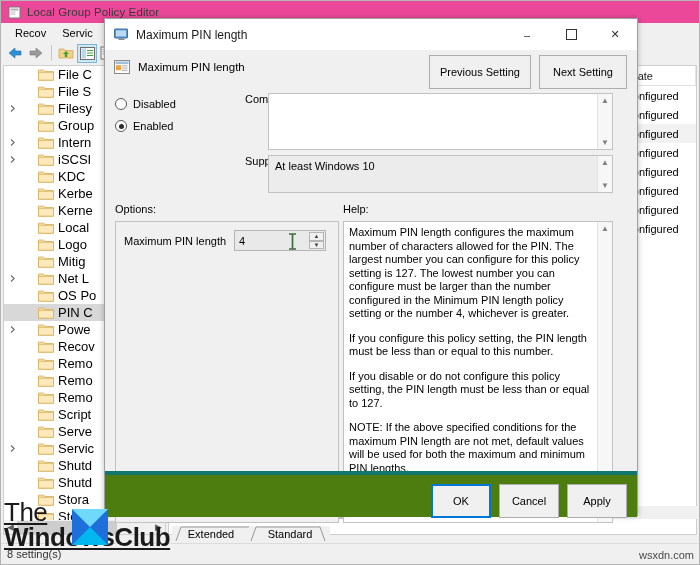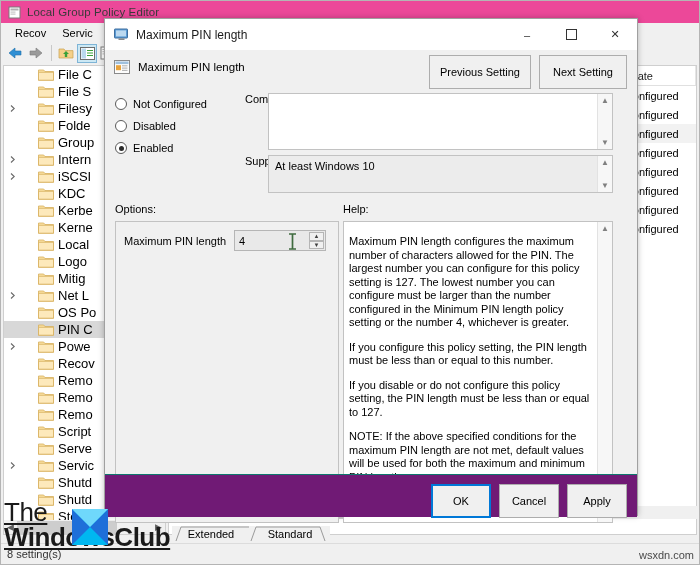--- a/index.html
+++ b/index.html
@@ -213,28 +213,28 @@
   }
   .ibeam{position:absolute;left:52px;top:2px;}
 
   .help-box{
     position:absolute;left:238px;top:170px;width:270px;height:302px;
     background:#ffffff;border:1px solid #c2c2c2;box-sizing:border-box;
     overflow:hidden;
   }
   .help-text{
     position:absolute;left:0;top:0;width:252px;height:300px;
-    padding:13px 6px 4px 5px;box-sizing:border-box;font-size:11px;line-height:13.5px;
+    padding:4px 6px 4px 5px;box-sizing:border-box;font-size:11px;line-height:13.5px;
     color:#000;
   }
   .help-text p{margin:0 0 11px 0;}
 
   .dlg-footer{
     position:absolute;left:0;bottom:0;width:532px;height:42px;
-    background:#701a75;border-top:1px solid #0f766e;
+    background:#4d7c0f;border-top:4px solid #0f766e;
   }
   .footer-btns{position:absolute;right:10px;top:9px;display:flex;gap:8px;}
   .btn.fbtn{width:60px;height:23px;}
 
   
   .wm-twc{
     position:absolute;left:4px;top:500px;
     font-family:"Liberation Sans", sans-serif;
     color:#1a1a1a;line-height:0.95;z-index:40;pointer-events:none;text-decoration:underline;
   }
@@ -335,29 +335,20 @@
               <svg width="9" height="9" viewBox="0 0 9 9">
                 <path d="M3 1.5 L6.2 4.5 L3 7.5" fill="none" stroke="#6a6a6a" stroke-width="1.1"></path>
               </svg>
             </span>
             <span class="tree-indent"></span>
             <span class="folder"><svg width="16" height="13" viewBox="0 0 16 13">
                 <path d="M0.5 2 h5.2 l1.2 1.5 H15.5 V12.2 H0.5 Z" fill="#fbe0a0" stroke="#d7b05e" stroke-width="0.8"></path>
                 <path d="M0.5 4.3 H15.5 V12.2 H0.5 Z" fill="#fde9bb" stroke="#d7b05e" stroke-width="0.8"></path>
               </svg></span>
             <span class="tree-label">Filesy</span>
-          </div>
-          <div class="tree-row">
-            <span class="tw"></span>
-            <span class="tree-indent"></span>
-            <span class="folder"><svg width="16" height="13" viewBox="0 0 16 13">
-                <path d="M0.5 2 h5.2 l1.2 1.5 H15.5 V12.2 H0.5 Z" fill="#fbe0a0" stroke="#d7b05e" stroke-width="0.8"></path>
-                <path d="M0.5 4.3 H15.5 V12.2 H0.5 Z" fill="#fde9bb" stroke="#d7b05e" stroke-width="0.8"></path>
-              </svg></span>
-            <span class="tree-label">Folde</span>
           </div>
           <div class="tree-row">
             <span class="tw"></span>
             <span class="tree-indent"></span>
             <span class="folder"><svg width="16" height="13" viewBox="0 0 16 13">
                 <path d="M0.5 2 h5.2 l1.2 1.5 H15.5 V12.2 H0.5 Z" fill="#fbe0a0" stroke="#d7b05e" stroke-width="0.8"></path>
                 <path d="M0.5 4.3 H15.5 V12.2 H0.5 Z" fill="#fde9bb" stroke="#d7b05e" stroke-width="0.8"></path>
               </svg></span>
             <span class="tree-label">Group</span>
           </div>
@@ -702,24 +693,20 @@
         <span class="ph-text">Maximum PIN length</span>
         <span class="ph-buttons">
           <button class="btn wide">Previous Setting</button>
           <button class="btn wide">Next Setting</button>
         </span>
       </div>
 
       <div class="radio-col">
         <label class="radio-row">
           <span class="radio"></span>
-          <span>Not Configured</span>
-        </label>
-        <label class="radio-row">
-          <span class="radio"></span>
           <span>Disabled</span>
         </label>
         <label class="radio-row">
           <span class="radio on"></span>
           <span>Enabled</span>
         </label>
       </div>
 
       <div class="lbl-comment">Comment:</div>
       <div class="comment-box">

